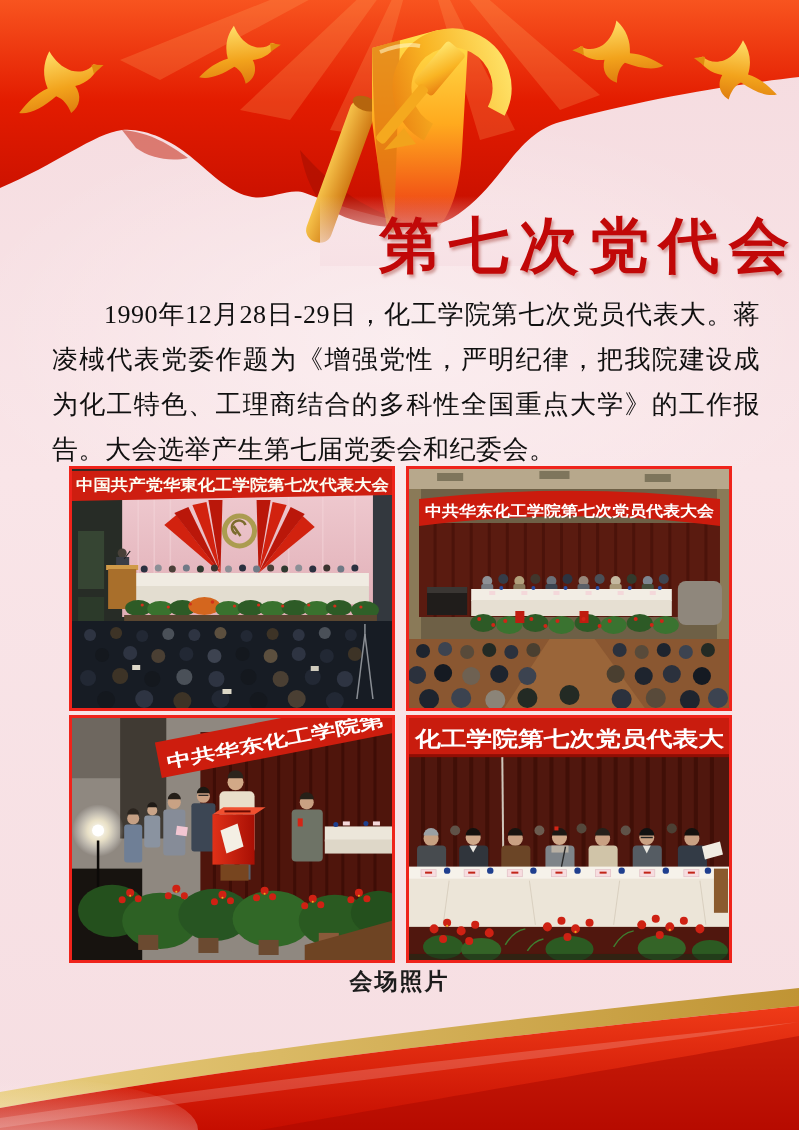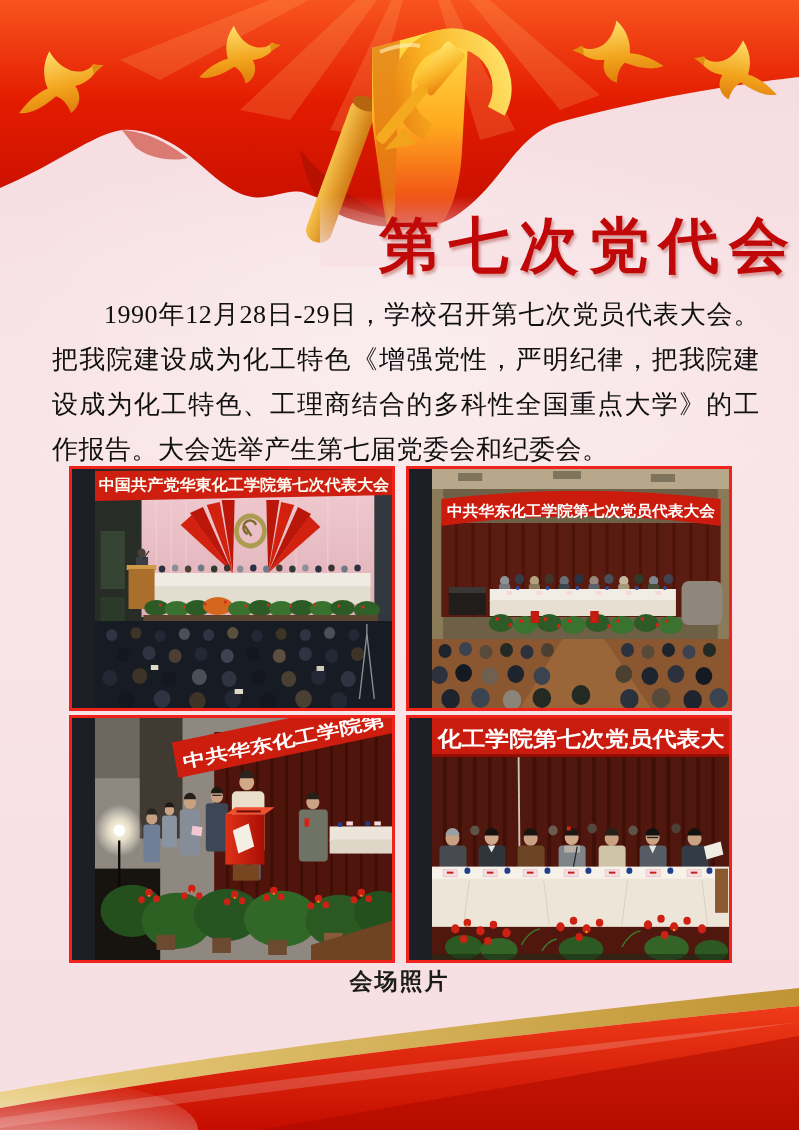--- a/index.html
+++ b/index.html
@@ -20,21 +20,21 @@
   .intro{
     position:absolute;top:292px;left:52px;width:708px;margin:0;z-index:2;
     font-family:"Liberation Serif",serif;font-size:26px;line-height:45px;
     color:#101010;text-indent:2em;text-align:justify;letter-spacing:.5px;
   }
   .photo-grid{
     position:absolute;left:69px;top:466px;width:663px;z-index:2;
     display:grid;grid-template-columns:326px 326px;grid-template-rows:245px 248px;
     column-gap:11px;row-gap:4px;
   }
-  figure.photo{margin:0;border:3px solid #ef231b;box-sizing:border-box;background:#1c2026;padding-left:23px;}
+  figure.photo{margin:0;border:3px solid #ef231b;box-sizing:border-box;background:#1c2026;}
   figure.photo svg{display:block;width:100%;height:100%;}
   .photos-caption{
     position:absolute;top:966px;left:0;width:100%;z-index:2;text-align:center;
     font-size:23px;font-weight:700;color:#1c1c1c;letter-spacing:2px;
   }
   .footer-art{position:absolute;left:0;bottom:0;z-index:1;}
 </style>
 </head>
 <body>
 
@@ -110,21 +110,21 @@
 
     <g>
       <use href="#dove" transform="translate(6,60) scale(1.05) rotate(-14)"></use>
       <use href="#dove" transform="translate(194,28) scale(0.95) rotate(-6)"></use>
       <use href="#dove" transform="translate(658,14) scale(-1.0,1.0) rotate(6)"></use>
       <use href="#dove" transform="translate(784,44) scale(-0.98,0.98) rotate(-8)"></use>
     </g>
   </svg>
 
   <h1 class="page-title">第七次党代会</h1>
-  <p class="intro">1990年12月28日-29日，学校召开第七次党员代表大会。把我院建设成为化工特色《增强党性，严明纪律，把我院建设成为化工特色、工理商结合的多科性全国重点大学》的工作报告。大会选举产生第七届党委会和纪委会。</p>
+  <p class="intro">1990年12月28日-29日，化工学院第七次党员代表大。蒋凌棫代表党委作题为《增强党性，严明纪律，把我院建设成为化工特色、工理商结合的多科性全国重点大学》的工作报告。大会选举产生第七届党委会和纪委会。</p>
 
   <div class="photo-grid">
 
     <figure class="photo">
       <svg viewBox="0 0 319 239" preserveAspectRatio="none">
         <defs>
           <linearGradient id="p1curtain" x1="0" y1="0" x2="0" y2="1">
             <stop offset="0" stop-color="#eec8ce"></stop>
               <stop offset="1" stop-color="#e0aeb6"></stop>
           </linearGradient>

